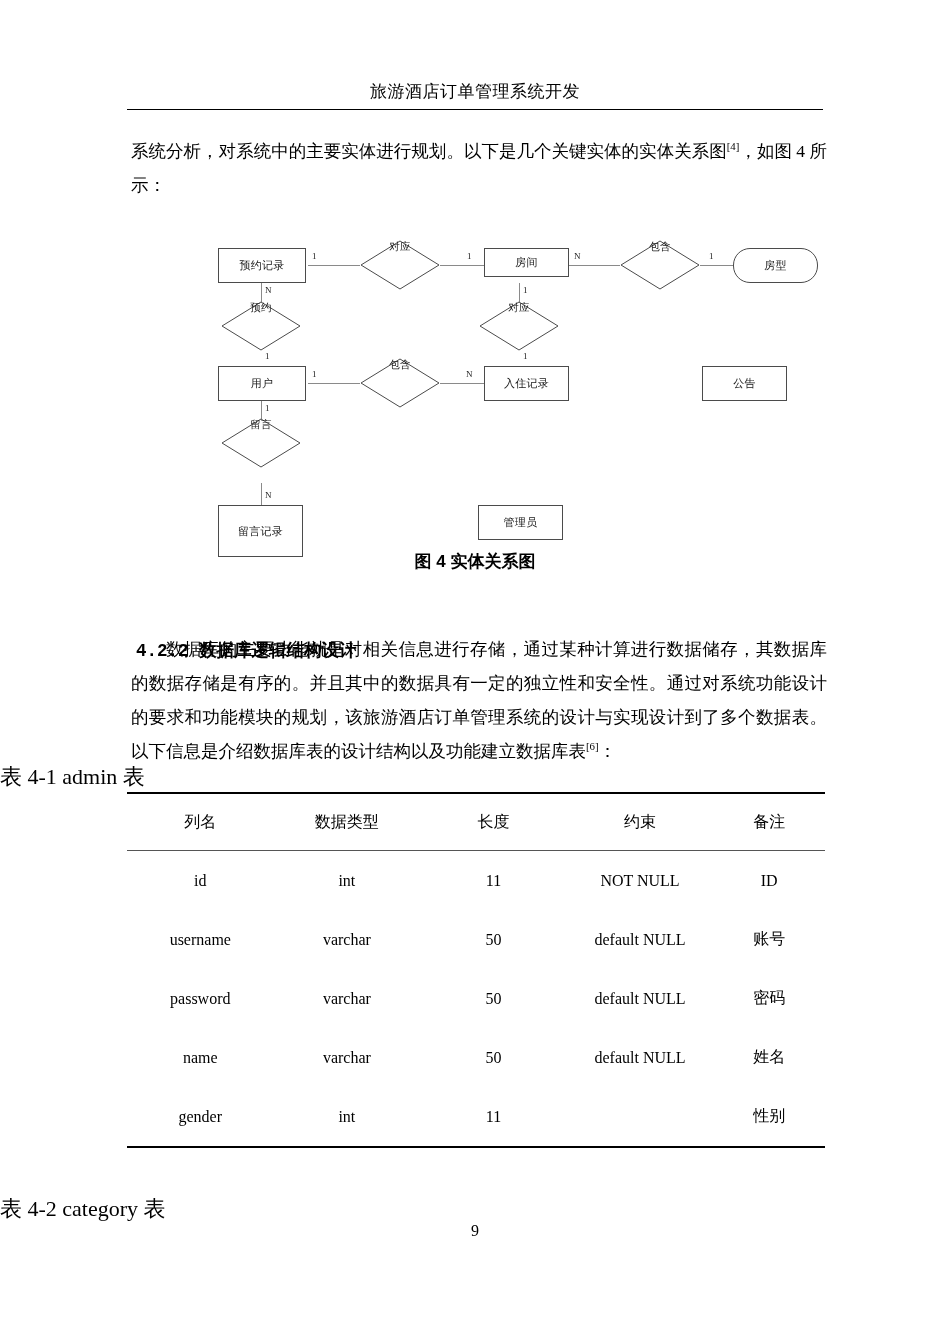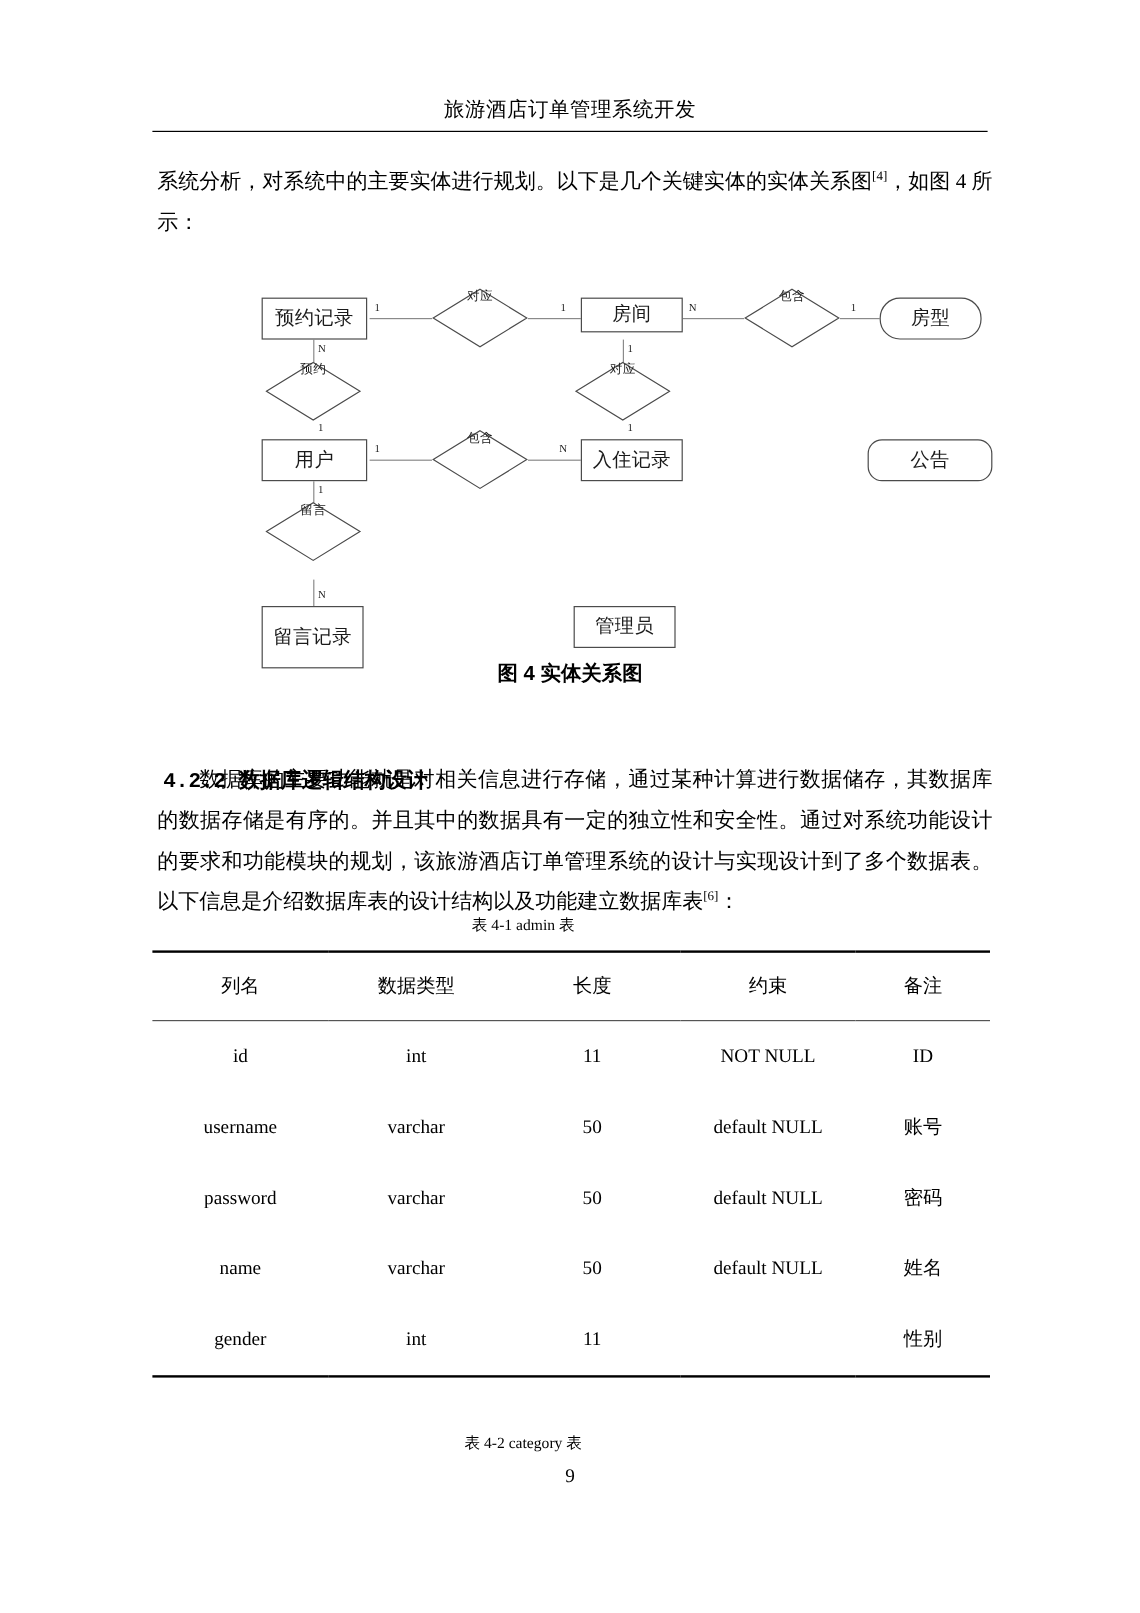--- a/index.html
+++ b/index.html
@@ -78,21 +78,21 @@
     height: 320px;
   }
   .er-box {
     position: absolute;
     border: 1px solid #4b4b4b;
     background: #ffffff;
     box-sizing: border-box;
     display: flex;
     align-items: center;
     justify-content: center;
-    font-size: 16px;
+    font-size: 11px;
     font-family: "Liberation Sans", "DejaVu Sans", sans-serif;
     color: #1a1a1a;
     letter-spacing: 0.3px;
   }
   .er-diamond-wrap {
     position: absolute;
     display: flex;
     align-items: flex-start;
     justify-content: center;
   }
@@ -130,22 +130,21 @@
     font-size: 17px;
     font-weight: bold;
     font-family: "Liberation Sans", "DejaVu Sans", sans-serif;
   }
 
   
   .table-caption {
     position: absolute;
     left: 0;
     width: 872px;
-    text-align: center;
-    font-size: 13px;
+    font-size: 22px;
   }
   .table-caption-1 { top: 762px; }
   .table-caption-2 { top: 1158px; margin-top: 36px; }
 
   .data-table {
     position: absolute;
     left: 127px;
     top: 792px;
     width: 698px;
     border-collapse: collapse;
@@ -262,21 +261,21 @@
       <svg viewBox="0 0 80 50" preserveAspectRatio="none">
         <polygon points="40,1 79,25 40,49 1,25" fill="#ffffff" stroke="#4b4b4b" stroke-width="1"></polygon>
       </svg>
       <span class="er-diamond-label">包含</span>
     </div>
 
     <div class="er-box" style="left:484px; top:141px; width:85px; height:35px;">
       <span>入住记录</span>
     </div>
 
-    <div class="er-box" style="left:723px; top:141px; width:104px; height:35px;border-radius:12px;">
+    <div class="er-box" style="left:702px; top:141px; width:85px; height:35px;">
       <span>公告</span>
     </div>
 
     <div class="er-diamond-wrap" style="left:221px; top:193px; width:80px; height:50px;">
       <svg viewBox="0 0 80 50" preserveAspectRatio="none">
         <polygon points="40,1 79,25 40,49 1,25" fill="#ffffff" stroke="#4b4b4b" stroke-width="1"></polygon>
       </svg>
       <span class="er-diamond-label">留言</span>
     </div>
 

